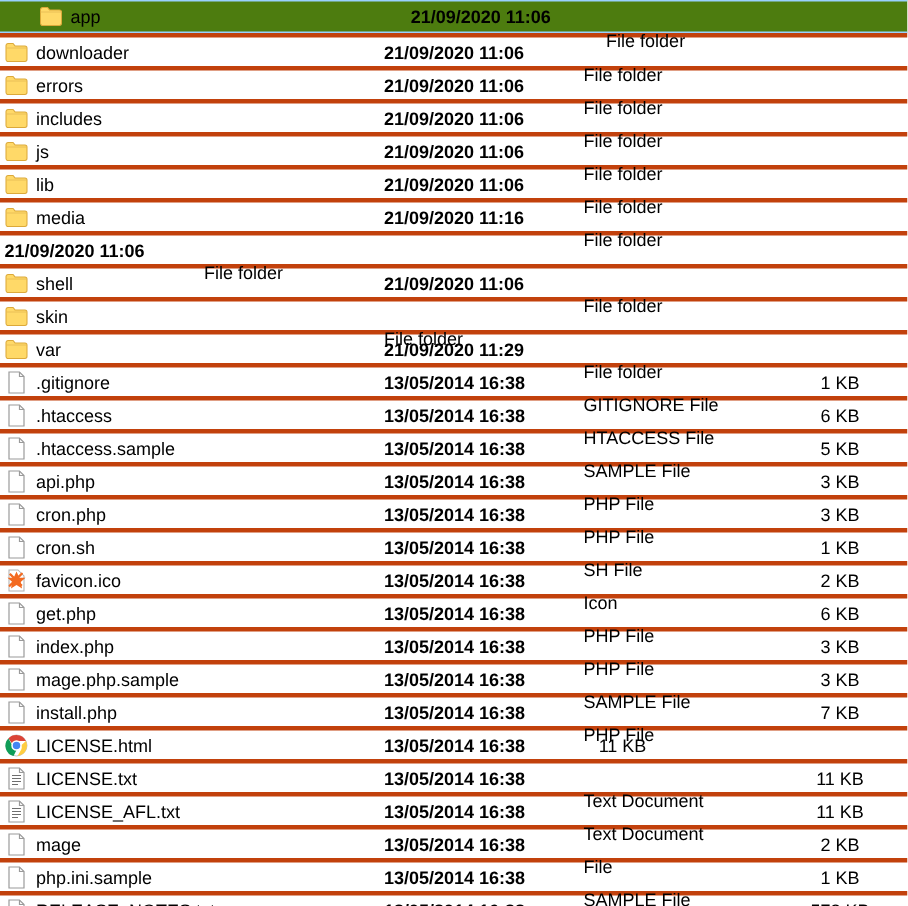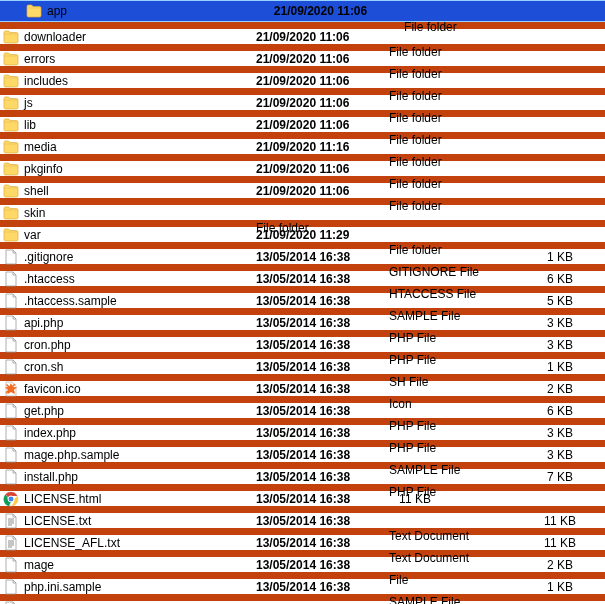--- a/index.html
+++ b/index.html
@@ -12,24 +12,24 @@
     width: 605px;
   }
   .file-list {
     width: 605px;
   }
   .row {
     display: flex;
     align-items: center;
     height: 22px;
     padding-left: 3px;
-    border-top: 7px solid #c2410c;
+    border-top: 3px solid #c2410c;
   }
   .row.selected {
-    background: #1d4ed8;
+    background: #4d7c0f;
     border: 1px solid #99d1ff;
     border-left: none;
     border-right: none;
     padding-left: 26px;
   }
   .col-name {
     width: 253px;
     display: flex;
     align-items: center;
     overflow: hidden;
@@ -162,29 +162,20 @@
             <path d="M1 5h14" stroke="#e8bc56" stroke-width="0.6"></path>
           </svg>
         </span>
         <span>media</span>
       </div>
       <div class="col-date">21/09/2020 11:16</div>
       <div class="col-type">File folder</div>
       <div class="col-size"></div>
     </div>
     <div class="row">
-      <div class="col-name">
-        <span class="icon">
-          <svg class="folder-svg" viewBox="0 0 16 16">
-            <path d="M1 3.5C1 2.7 1.6 2 2.4 2h3.3l1.3 1.6h6.6c.8 0 1.4.7 1.4 1.5v7.4c0 .8-.6 1.5-1.4 1.5H2.4C1.6 14 1 13.3 1 12.5V3.5z" fill="#ffd968" stroke="#dca93a" stroke-width="0.7"></path>
-            <path d="M1 5h14" stroke="#e8bc56" stroke-width="0.6"></path>
-          </svg>
-        </span>
-        <span>pkginfo</span>
-      </div>
       <div class="col-date">21/09/2020 11:06</div>
       <div class="col-type">File folder</div>
       <div class="col-size"></div>
     </div>
     <div class="row">
       <div class="col-name">
         <span class="icon">
           <svg class="folder-svg" viewBox="0 0 16 16">
             <path d="M1 3.5C1 2.7 1.6 2 2.4 2h3.3l1.3 1.6h6.6c.8 0 1.4.7 1.4 1.5v7.4c0 .8-.6 1.5-1.4 1.5H2.4C1.6 14 1 13.3 1 12.5V3.5z" fill="#ffd968" stroke="#dca93a" stroke-width="0.7"></path>
             <path d="M1 5h14" stroke="#e8bc56" stroke-width="0.6"></path>

